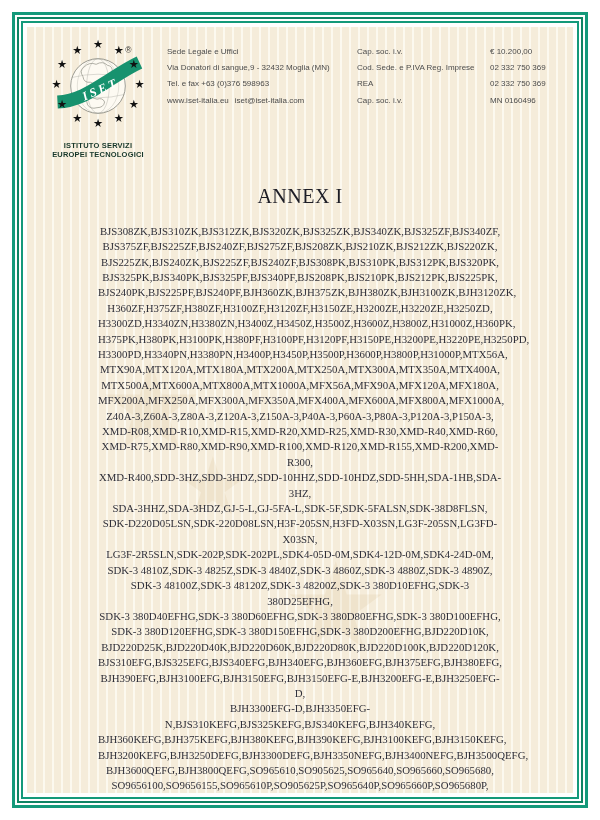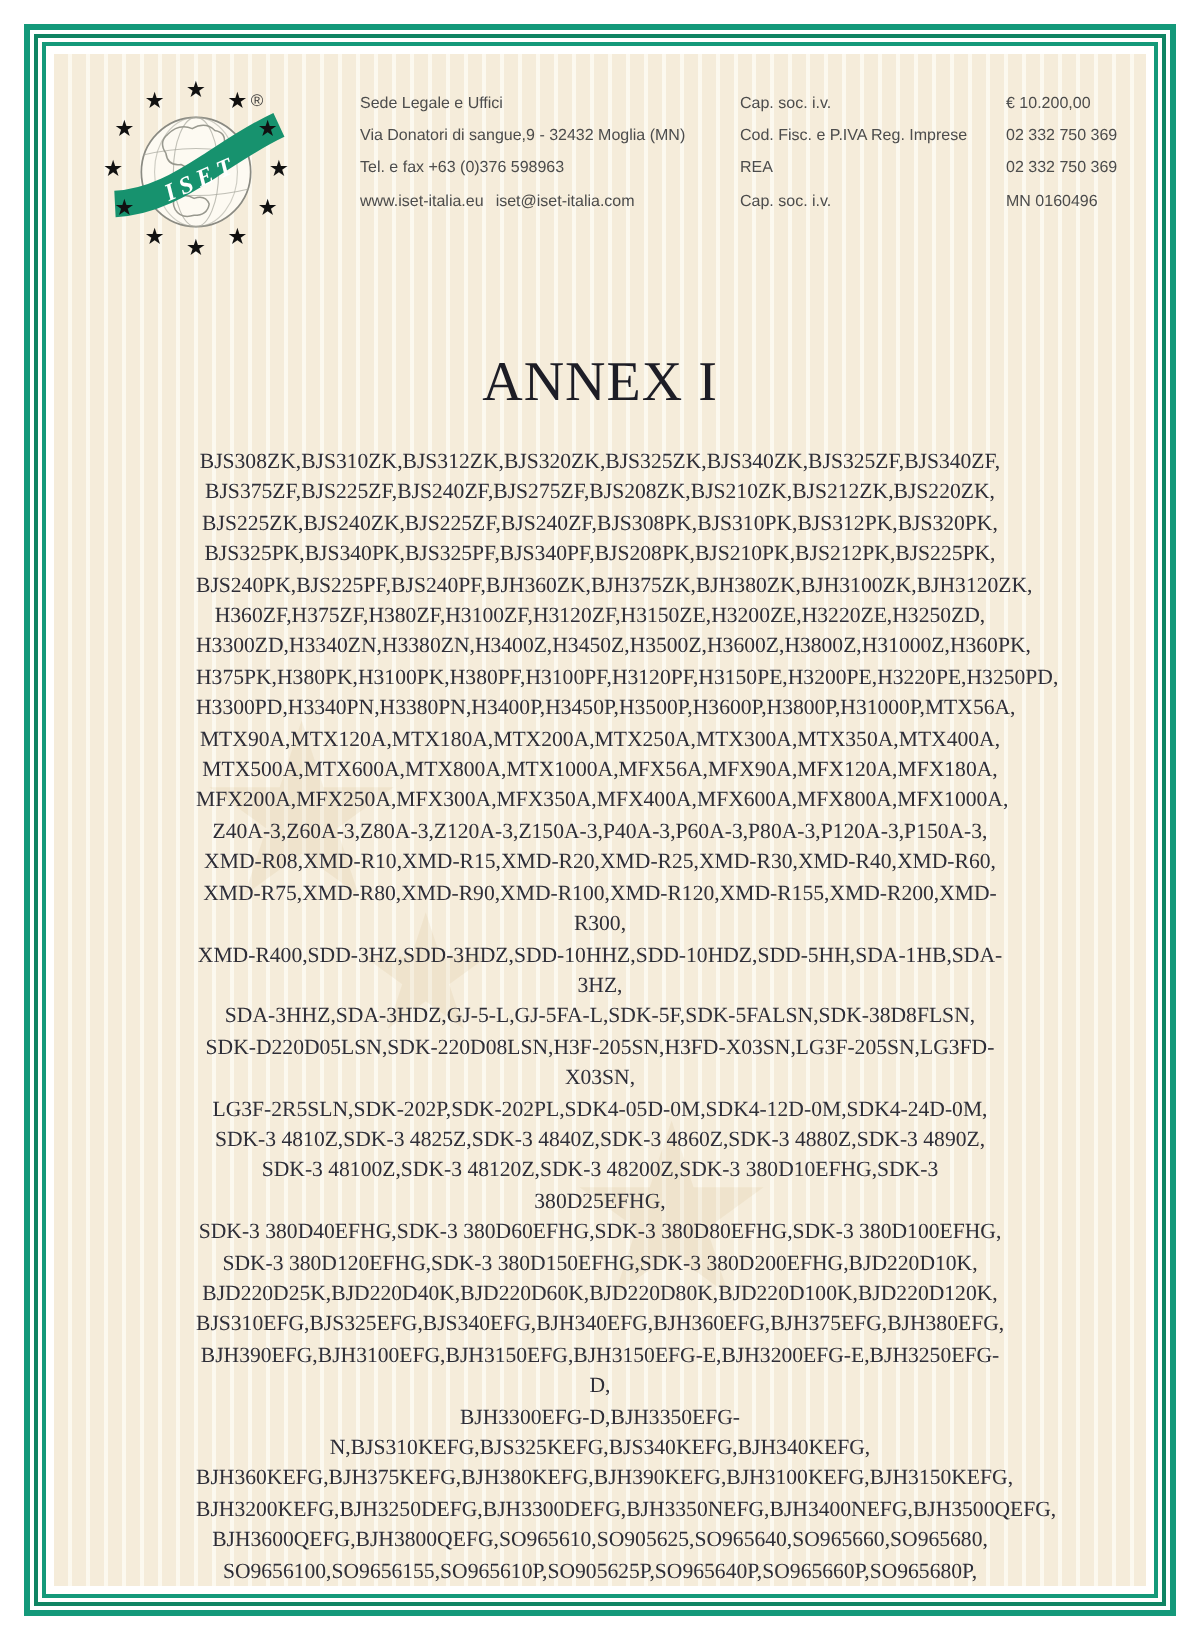--- a/index.html
+++ b/index.html
@@ -38,26 +38,26 @@
   .logo-caption{
     margin-top:2px;font-size:7.5px;font-weight:bold;color:#16372a;
     line-height:1.25;letter-spacing:.2px;
   }
   .header-right{flex:1;padding-left:8px;padding-top:10px;}
   .company-name{font-size:15px;color:#3a3a3a;margin-bottom:15px;}
   .info-grid{
     display:grid;grid-template-columns:190px 133px auto;
     row-gap:7px;font-size:8px;color:#4c4c4c;line-height:1.15;
   }
-  .info-grid .cell{white-space:nowrap;margin-left:13px;}
+  .info-grid .cell{white-space:nowrap;}
   .weblinks .email{margin-left:6px;color:#4c4c4c;}
 
   .title{
-    text-align:center;margin-top:36px;position:relative;z-index:1;
-    font-family:"Liberation Serif",serif;font-size:28px;color:#1d1d26;
+    text-align:center;margin-top:25px;position:relative;z-index:1;
+    font-family:"Liberation Serif",serif;font-size:20px;color:#1d1d26;
     letter-spacing:.5px;
   }
   .body-text{
     position:relative;z-index:1;
     width:404px;margin:16px auto 0 auto;
     font-family:"Liberation Serif",serif;
     font-size:10.8px;line-height:15.4px;color:var(--ink);
     text-align:center;white-space:pre-line;
   }
 </style>
@@ -100,30 +100,34 @@
                   <text x="93" y="75">★</text>
                   <text x="77" y="90">★</text>
                   <text x="55" y="96">★</text>
                   <text x="33" y="90">★</text>
                   <text x="17" y="75">★</text>
                   <text x="11" y="54">★</text>
                   <text x="17" y="33">★</text>
                   <text x="33" y="18">★</text>
                 </g>
               </svg>
+              <div class="logo-caption">
+                <div>ISTITUTO SERVIZI</div>
+                <div>EUROPEI TECNOLOGICI</div>
+              </div>
             </div>
 
             <div class="header-right">
               <div class="info-grid">
                 <div class="cell">Sede Legale e Uffici</div>
                 <div class="cell">Cap. soc. i.v.</div>
                 <div class="cell">€ 10.200,00</div>
 
                 <div class="cell">Via Donatori di sangue,9 - 32432 Moglia (MN)</div>
-                <div class="cell">Cod. Fisc. e P.IVA Reg. Imprese</div>
+                <div class="cell">Cod. Sede. e P.IVA Reg. Imprese</div>
                 <div class="cell">02 332 750 369</div>
 
                 <div class="cell">Tel. e fax +63 (0)376 598963</div>
                 <div class="cell">REA</div>
                 <div class="cell">02 332 750 369</div>
 
                 <div class="cell weblinks">
                   <span>www.iset-italia.eu</span><span class="email">iset@iset-italia.com</span>
                 </div>
                 <div class="cell">Cap. soc. i.v.</div>

